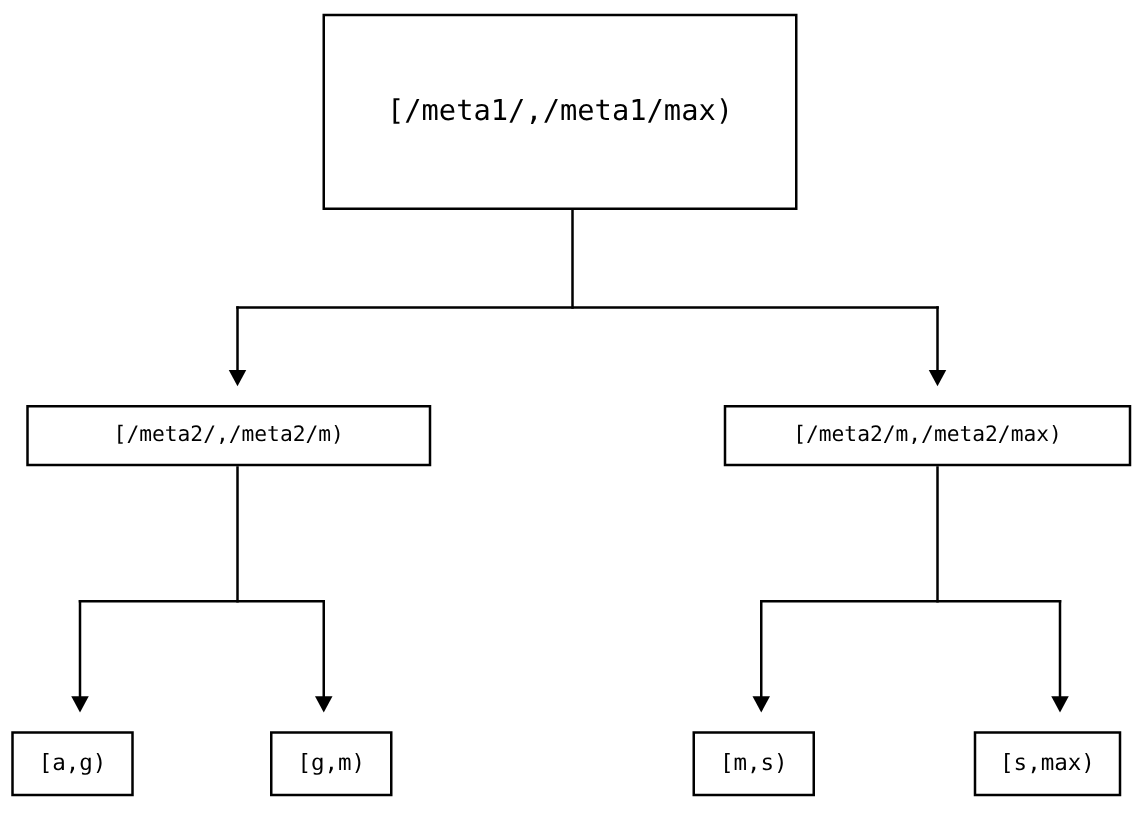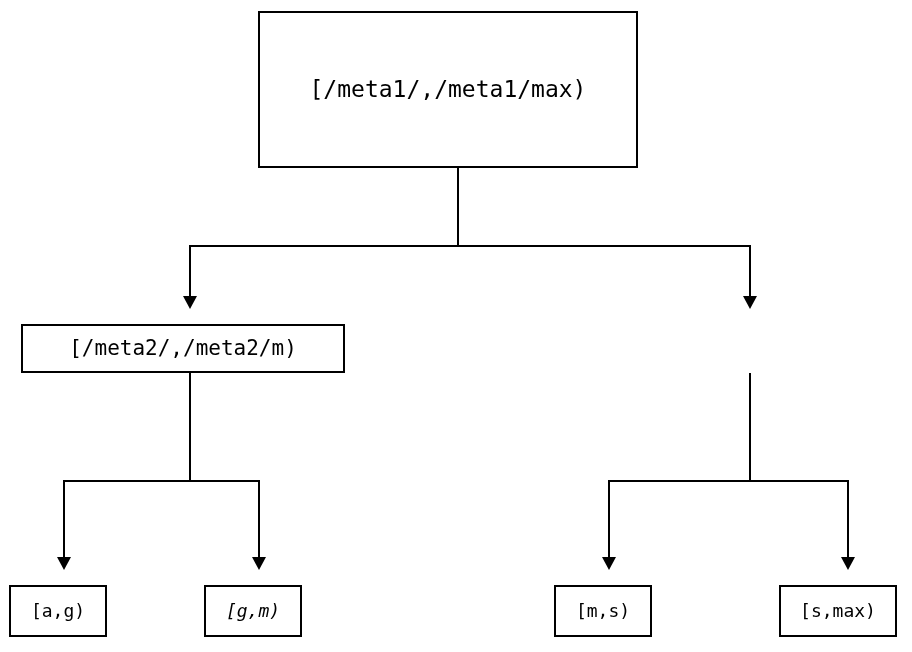--- a/index.html
+++ b/index.html
@@ -36,37 +36,37 @@
   .root-node {
     left: 258px;
     top: 11px;
     width: 380px;
     height: 157px;
     font-size: 23px;
   }
   .mid-node {
     top: 324px;
     height: 49px;
-    font-size: 21px;
+    font-size: 17px;
   }
   .mid-left {
     left: 21px;
     width: 324px;
   }
   .mid-right {
     left: 579px;
     width: 326px;
   }
   .leaf-node {
     top: 585px;
     height: 52px;
     font-size: 18px;
   }
   .leaf-1 { left: 9px;   width: 98px; }
-  .leaf-2 { left: 204px; width: 98px; font-style: italic; }
+  .leaf-2 { left: 216px; width: 98px; }
   .leaf-3 { left: 554px; width: 98px; }
   .leaf-4 { left: 779px; width: 118px; }
 
   
   .edge-v {
     position: absolute;
     width: 2px;
     background: #000000;
   }
   .edge-h {
@@ -99,20 +99,23 @@
   <div class="edge-v" style="left:189px; top:245px; height:56px;"></div>
   <div class="arrowhead" style="left:183px; top:296px;"></div>
 
   <div class="edge-v" style="left:749px; top:245px; height:56px;"></div>
   <div class="arrowhead" style="left:743px; top:296px;"></div>
 
   <div class="node mid-node mid-left">
     <span class="node-label">[/meta2/,/meta2/m)</span>
   </div>
 
+  <div class="node mid-node mid-right">
+    <span class="node-label">[/meta2/m,/meta2/max)</span>
+  </div>
 
   <div class="edge-v" style="left:189px; top:373px; height:109px;"></div>
   <div class="edge-h" style="left:63px; top:480px; width:197px;"></div>
   <div class="edge-v" style="left:63px; top:480px; height:81px;"></div>
   <div class="arrowhead" style="left:57px; top:557px;"></div>
   <div class="edge-v" style="left:258px; top:480px; height:81px;"></div>
   <div class="arrowhead" style="left:252px; top:557px;"></div>
 
   <div class="edge-v" style="left:749px; top:373px; height:109px;"></div>
   <div class="edge-h" style="left:608px; top:480px; width:241px;"></div>

